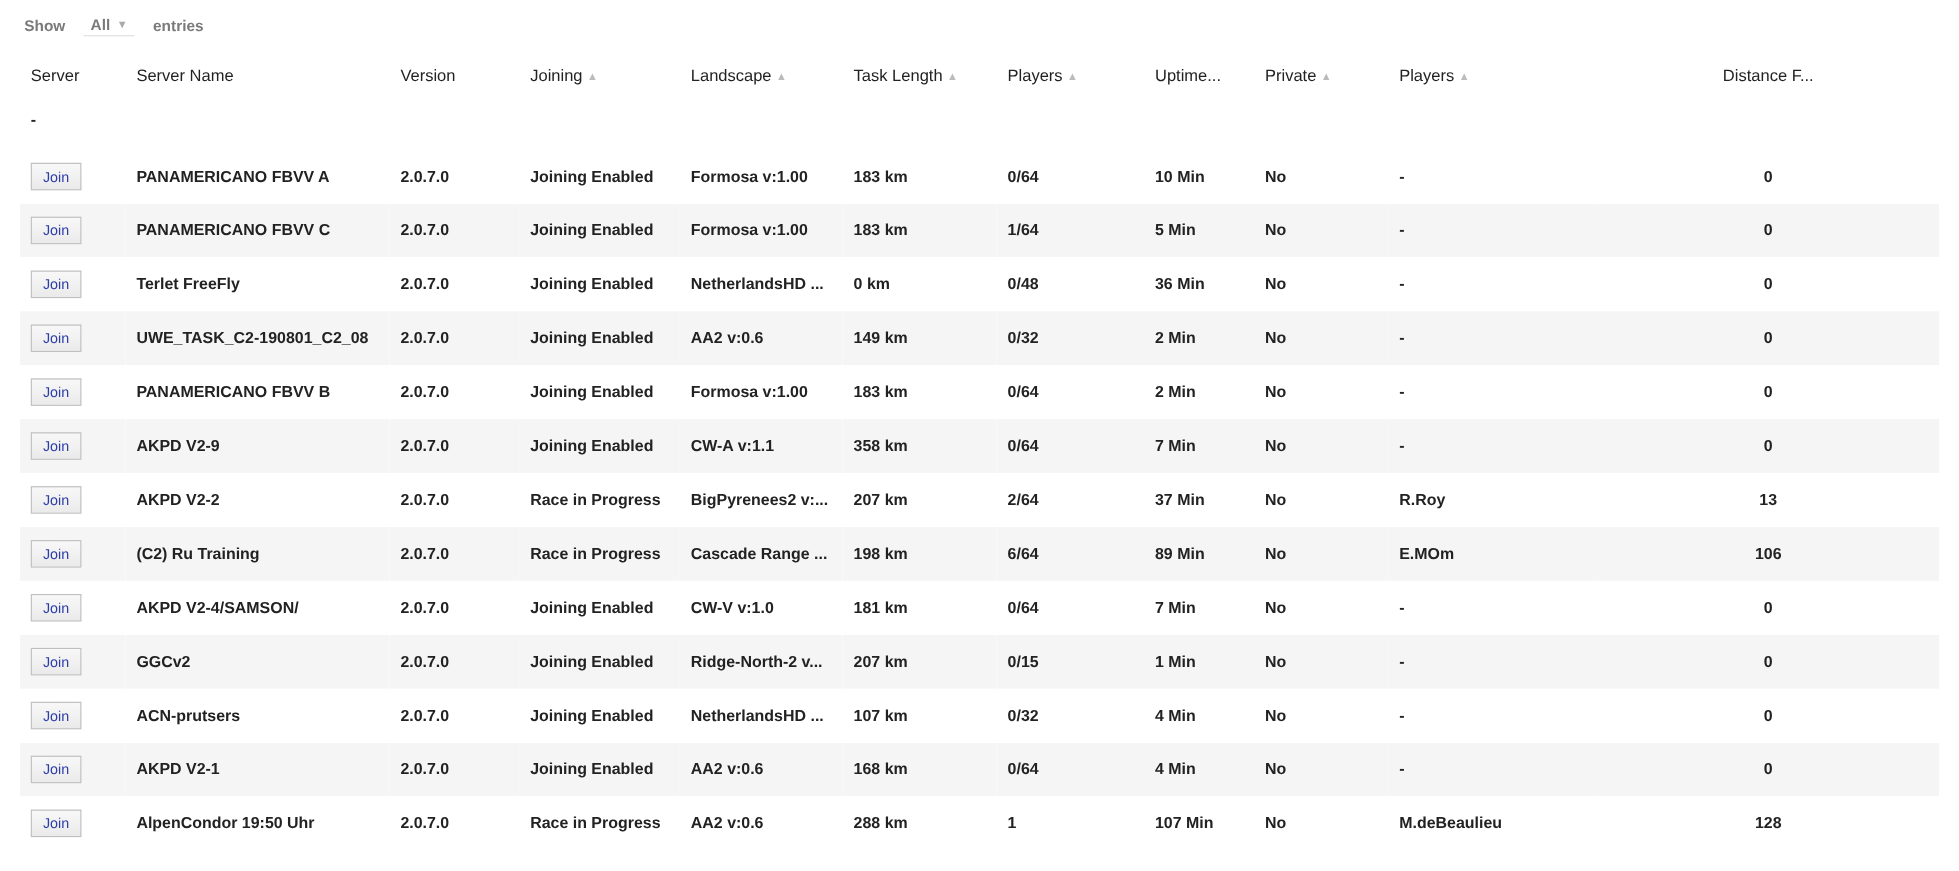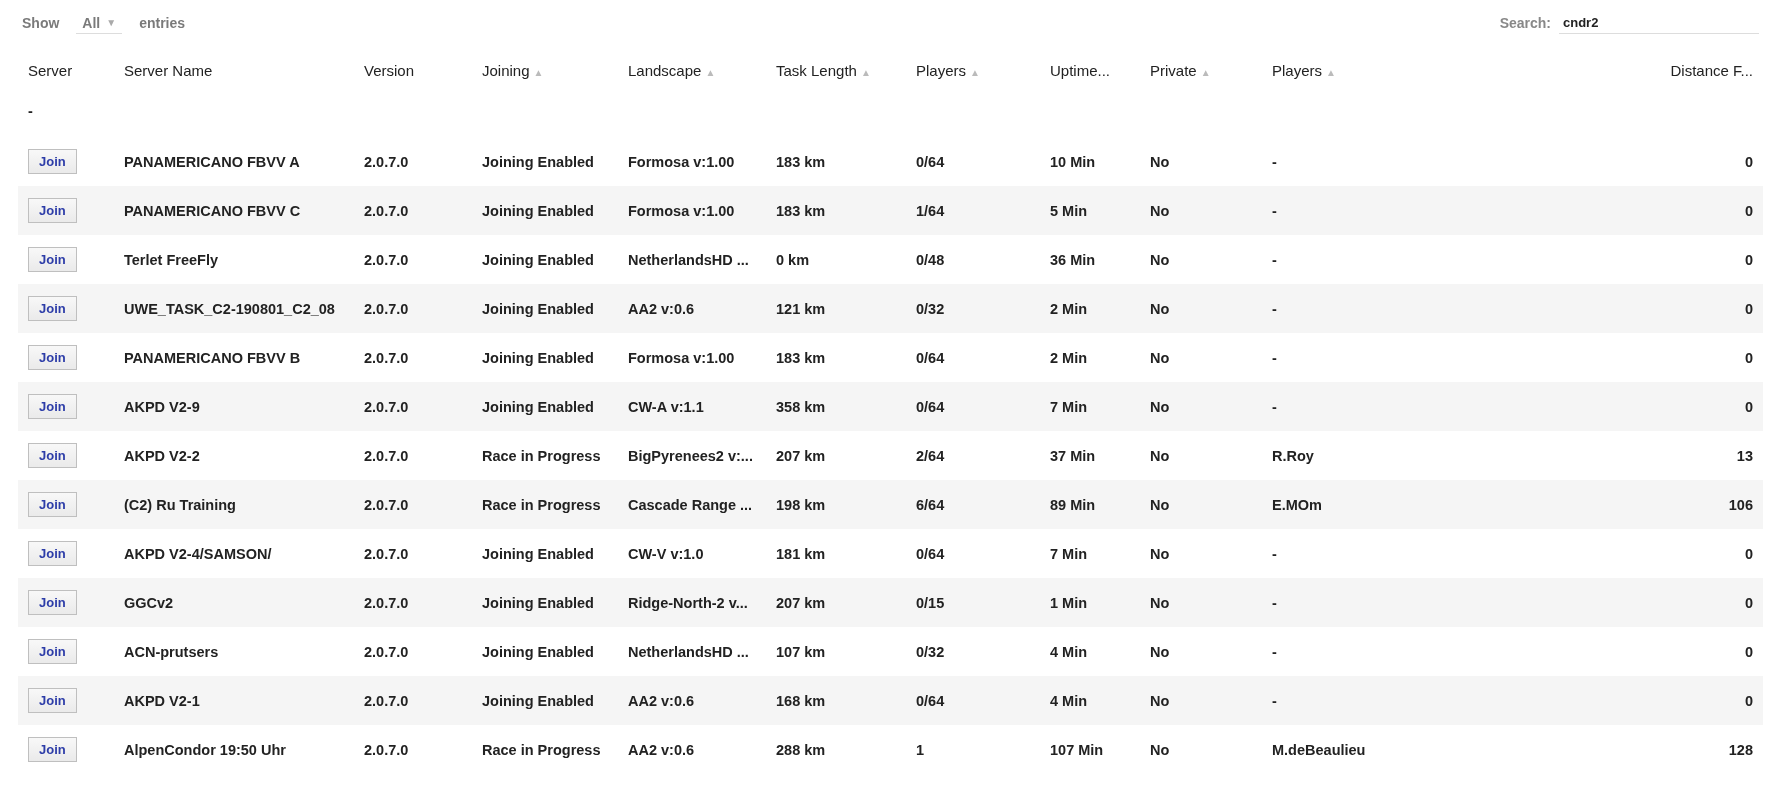--- a/index.html
+++ b/index.html
@@ -46,24 +46,24 @@
     padding: 12px 10px; font-weight: 700; color: #222;
     white-space: nowrap; overflow: hidden; text-overflow: ellipsis;
     font-size: 14.5px;
   }
   .subheader td { font-weight: 800; padding: 10px 10px 18px 10px; }
   tbody tr.datarow:nth-child(odd) { background: #f5f5f5; }
   tbody tr.datarow:nth-child(even) { background: #ffffff; }
   .join-btn {
     display: inline-block; border: 1px solid #bfbfbf;
     background: linear-gradient(#f8f8f8,#eaeaea);
-    color: #2d3da8; font-weight: 700; font-size: 13px;
+    color: #2d3da8; font-weight: 400; font-size: 13px;
     padding: 4px 10px; cursor: pointer; min-width: 46px; text-align: center;
   }
-  .num-right { text-align: right; }
+  .num-right { text-align: center; }
   col.c-server   { width: 96px; }
   col.c-name     { width: 240px; }
   col.c-version  { width: 118px; }
   col.c-status   { width: 146px; }
   col.c-land     { width: 148px; }
   col.c-task     { width: 140px; }
   col.c-players  { width: 134px; }
   col.c-uptime   { width: 100px; }
   col.c-private  { width: 122px; }
   col.c-leader   { width: 190px; }
@@ -73,24 +73,20 @@
 <body>
 
 <div class="topbar">
   <div class="show-group">
     <span class="label">Show</span>
     <span class="show-select">
       <span>All</span>
       <span class="chev">▼</span>
     </span>
     <span class="label">entries</span>
-  </div>
-  <div class="search-group">
-    <span class="label">Search:</span>
-    <input class="search-input" value="cndr2" style="">
   </div>
 </div>
 
 <table>
   <colgroup>
     <col class="c-server">
       <col class="c-name">
       <col class="c-version">
       <col class="c-status">
     <col class="c-land">
@@ -168,21 +164,21 @@
         <td>No</td>
         <td>-</td>
         <td class="num-right">0</td>
       </tr>
       <tr class="datarow">
         <td><span class="join-btn">Join</span></td>
         <td>UWE_TASK_C2-190801_C2_08</td>
         <td>2.0.7.0</td>
         <td>Joining Enabled</td>
         <td>AA2 v:0.6</td>
-        <td>121 km</td>
+        <td>149 km</td>
         <td>0/32</td>
         <td>2 Min</td>
         <td>No</td>
         <td>-</td>
         <td class="num-right">0</td>
       </tr>
       <tr class="datarow">
         <td><span class="join-btn">Join</span></td>
         <td>PANAMERICANO FBVV B</td>
         <td>2.0.7.0</td>

